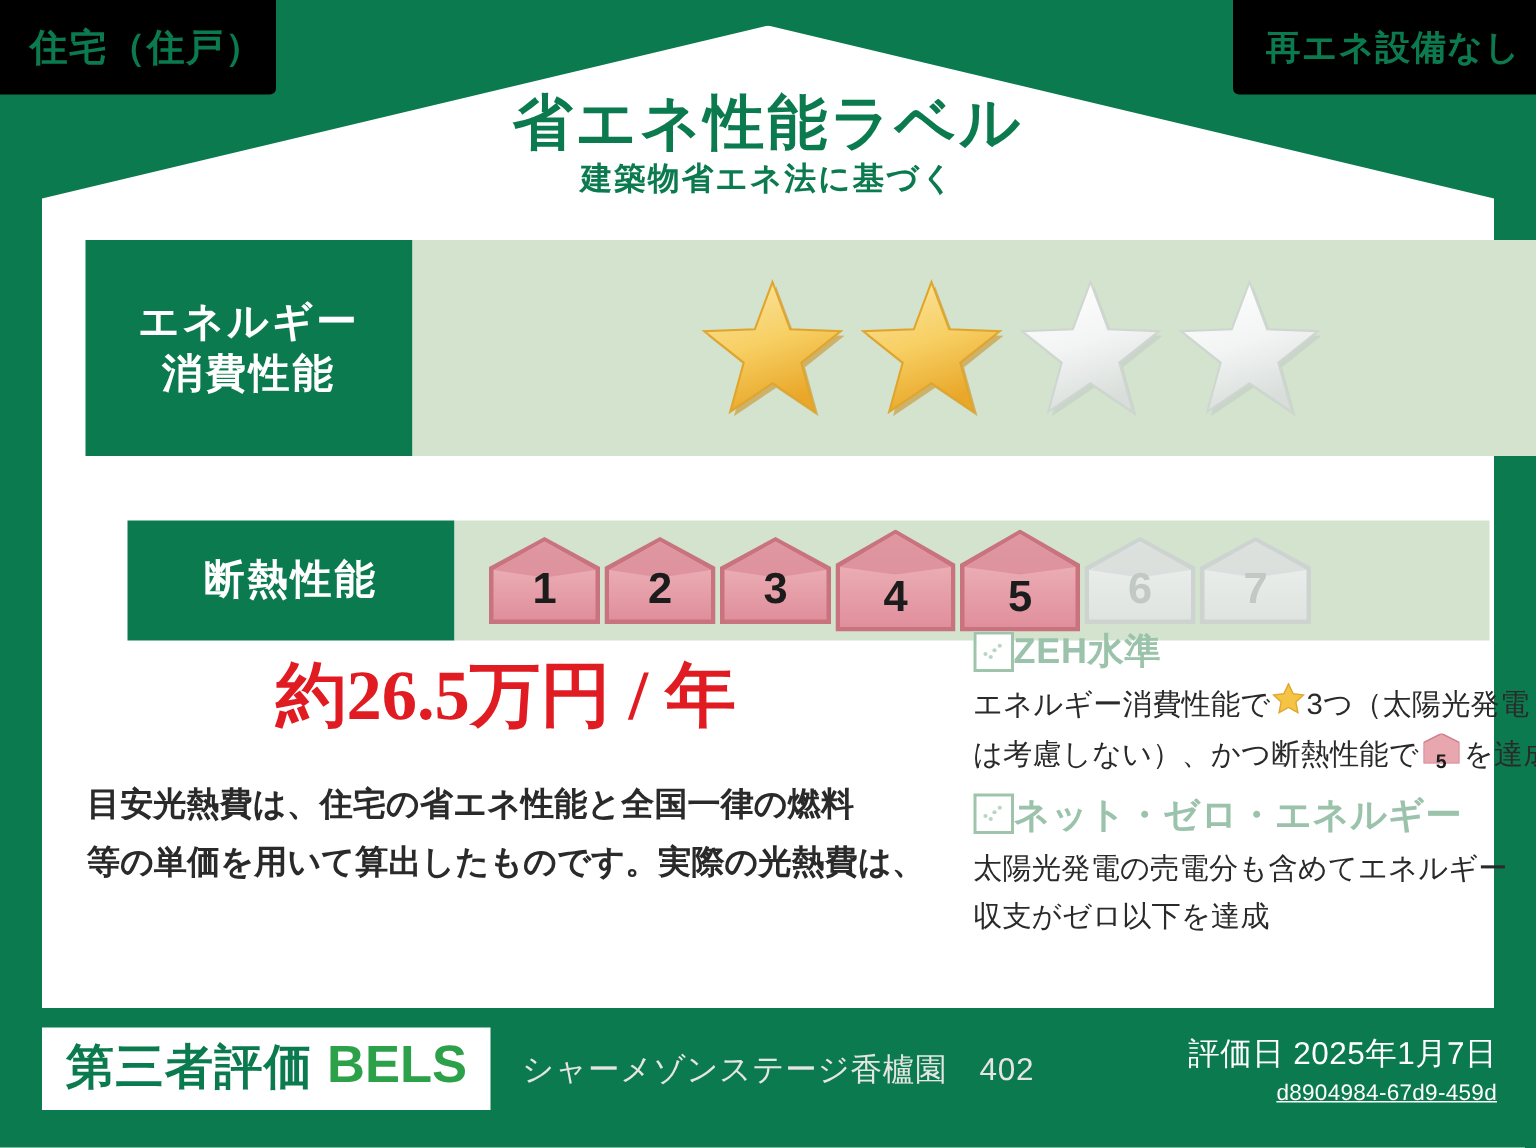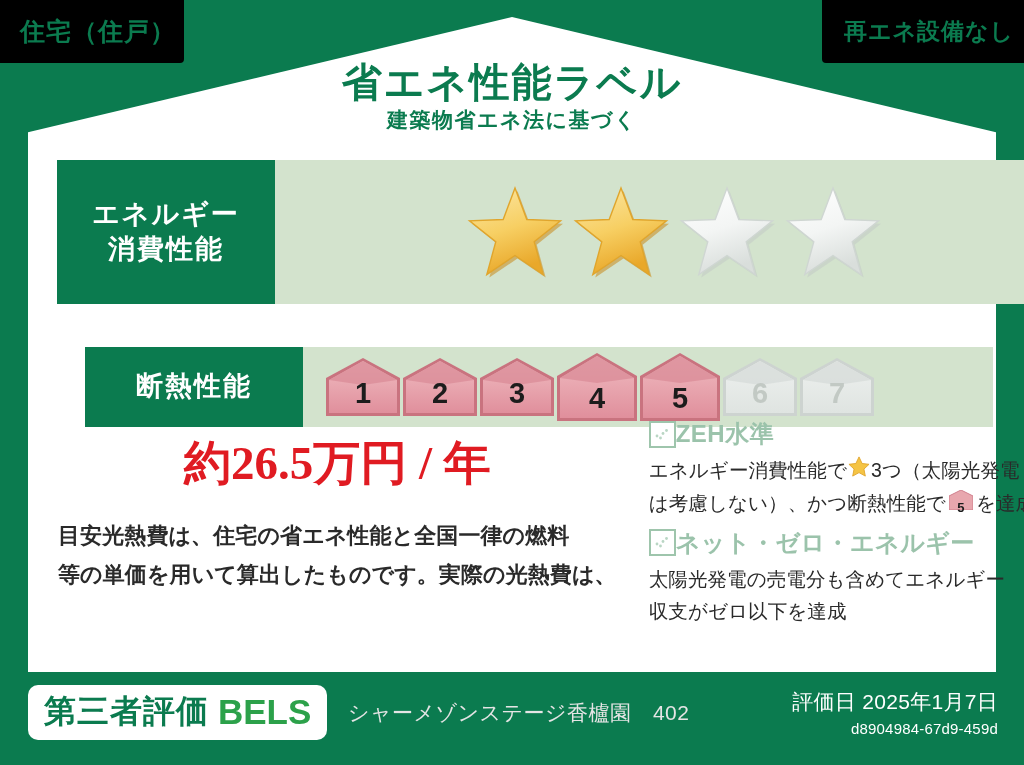--- a/index.html
+++ b/index.html
@@ -213,22 +213,22 @@
     width:1024px;height:93px;
     z-index:40;
     background:transparent;
     display:flex;align-items:center;
   }
   #bels-plate{
     position:absolute;
     left:28px;top:13px;
     background:#ffffff;
     padding:5px 16px 6px 16px;
-    display:flex;align-items:center;gap:9px;
-    border-radius:10px;
+    display:flex;align-items:flex-start;gap:9px;
+    border-radius:0;
   }
   #bels-jp{
     font-size:32px;font-weight:bold;color:#0b7b4f;letter-spacing:1px;
   }
   #bels-en{
     font-size:35px;font-weight:bold;color:#2ca14a;letter-spacing:0px;
   }
   #property-name{
     position:absolute;
     left:348px;top:27px;
@@ -237,21 +237,21 @@
     letter-spacing:0.5px;
     white-space:nowrap;
   }
   #footer-right{
     position:absolute;
     right:26px;top:16px;
     text-align:right;
     color:#ffffff;
   }
   #eval-date{font-size:21px;letter-spacing:0.3px;white-space:nowrap;}
-  #eval-id{font-size:15px;margin-top:4px;letter-spacing:0.2px;white-space:nowrap;}
+  #eval-id{font-size:15px;margin-top:4px;letter-spacing:0.2px;white-space:nowrap;text-decoration:underline;}
 </style>
 </head>
 <body>
 
 <div id="badge-left" class="corner-badge">住宅（住戸）</div>
 
 <div id="badge-right" class="corner-badge">再エネ設備なし</div>
 
 <div id="house-card"></div>
 

